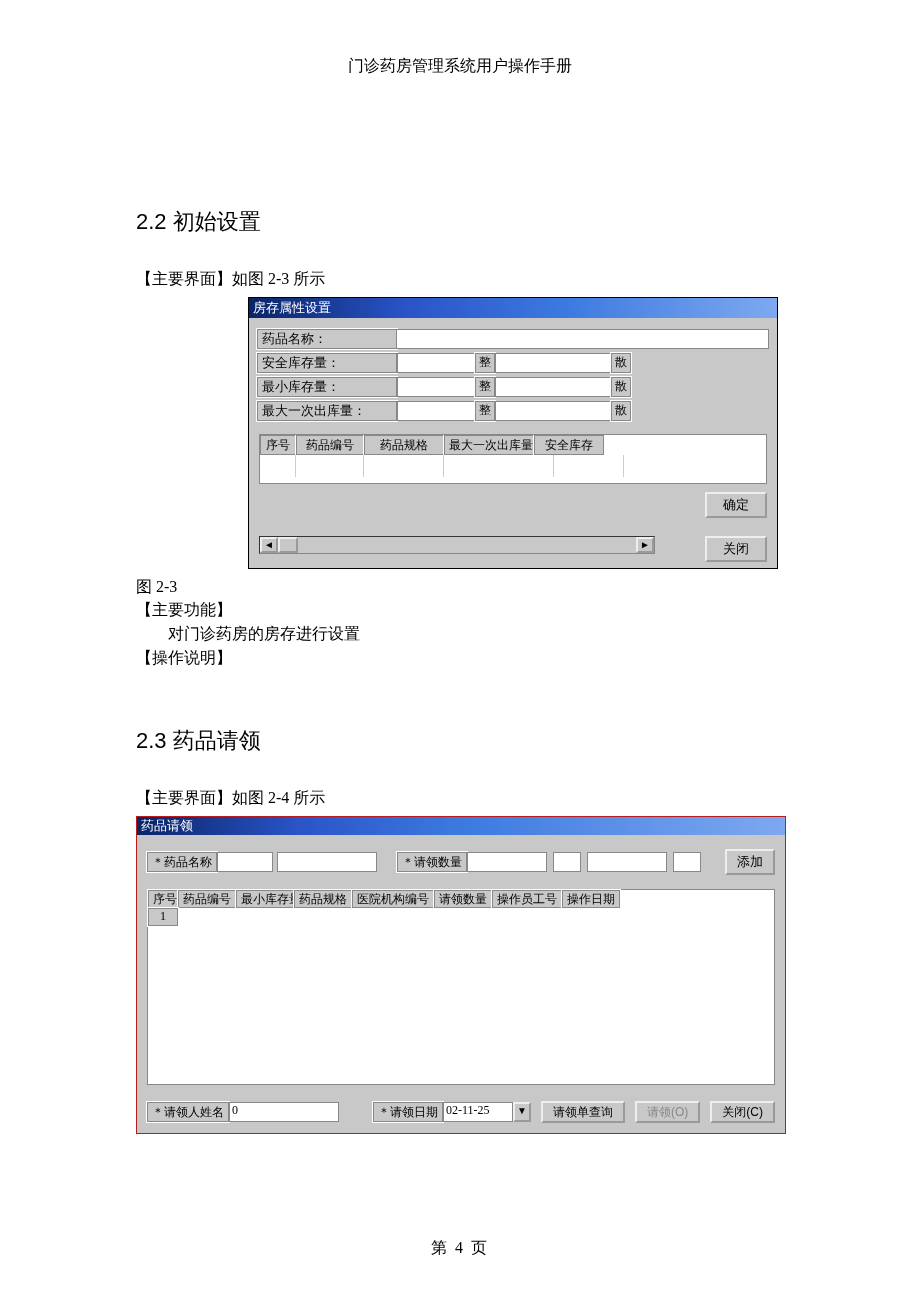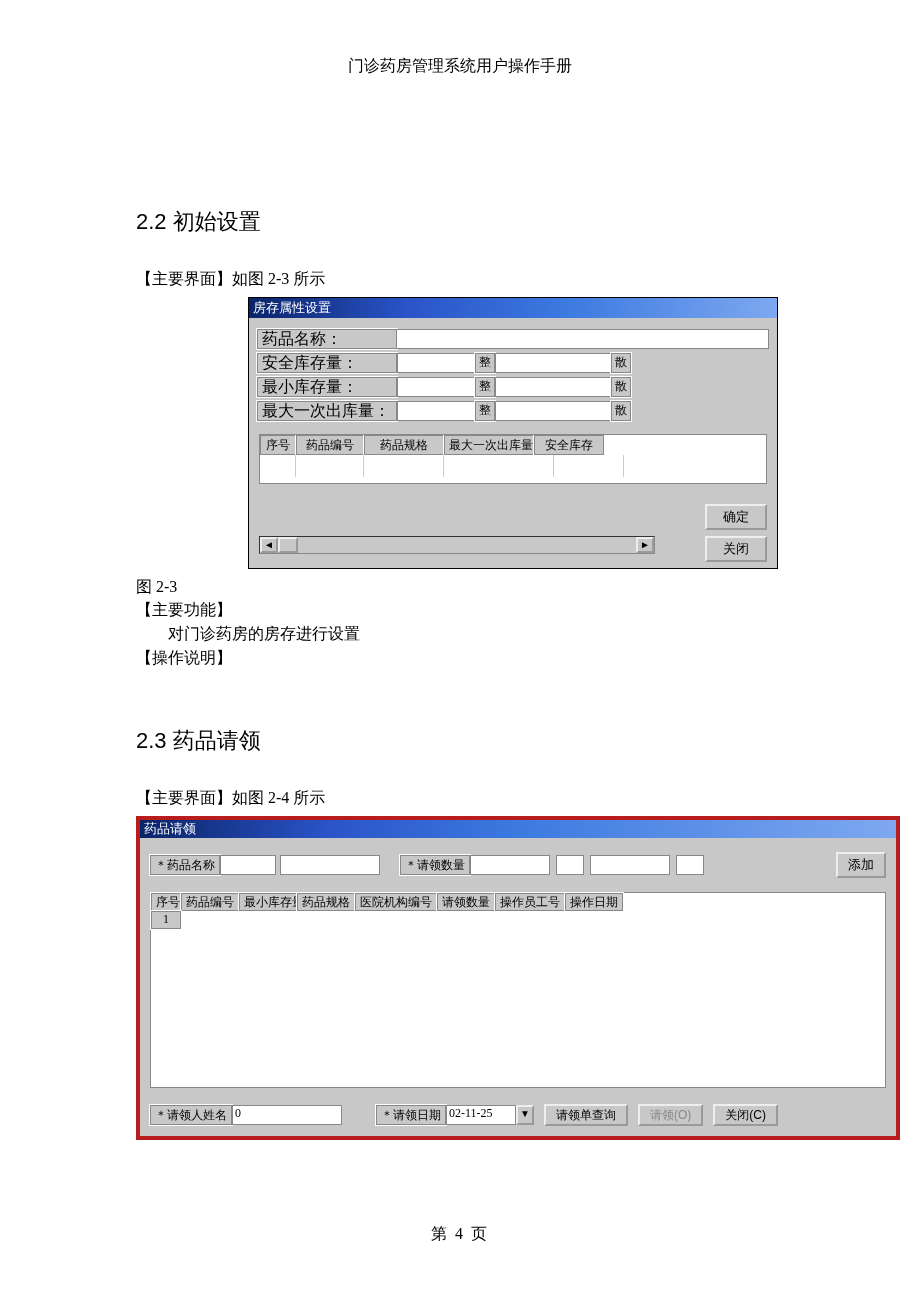--- a/index.html
+++ b/index.html
@@ -25,21 +25,21 @@
     font-size: 22px;
     margin-top: 130px;
     margin-bottom: 30px;
   }
   .section-heading.second { margin-top: 56px; }
   .line { font-size: 16px; line-height: 1.5; }
   .figure-wrap { margin-top: 6px; }
   .figure-caption { text-align: left; margin-top: 8px; font-size: 16px; }
   .page-number {
     position: absolute;
-    bottom: 56px;
+    bottom: 42px;
     left: 0; right: 0;
     text-align: center;
     font-size: 16px;
     letter-spacing: 2px;
   }
 
   
   .win23 {
     width: 530px;
     margin-left: 112px;
@@ -58,21 +58,21 @@
   }
   .form23 { padding: 10px 8px 8px 8px; position: relative; }
   .row23 { display: flex; align-items: center; height: 22px; margin-bottom: 2px; }
   .lbl23 {
     width: 140px;
     border: 1px solid #888;
     outline: 1px solid #fff;
     padding: 1px 4px;
     background: #c8c8c8;
     height: 20px; line-height: 16px;
-    font-size: 16px;
+    font-size: 13px;
   }
   .inp23 {
     border: 1px solid #888;
     background: #fff;
     height: 20px;
     font-size: 13px;
   }
   .inp-wide { flex: 1; border-left: none; }
   .unit23 {
     width: 20px; height: 20px;
@@ -100,21 +100,21 @@
     white-space: nowrap;
   }
   .tbl23-row { display: flex; height: 22px; }
   .td23 { border-right: 1px solid #ccc; height: 22px; }
   .side-btns23 {
     position: absolute;
     right: 10px;
     bottom: 6px;
     display: flex;
     flex-direction: column;
-    gap: 6px;
+    gap: 18px;
   }
   .btn23 {
     width: 62px; height: 26px;
     background: #c8c8c8;
     border: 2px outset #eee;
     font-size: 13px;
   }
   .scroll23 {
     margin: 4px 2px 6px 2px;
     height: 18px;
@@ -135,23 +135,23 @@
     position: absolute; left: 18px; top: 0;
     width: 20px; height: 16px;
     background: #c8c8c8;
     border: 2px outset #eee;
   }
   .tbl23-area { display: flex; align-items: flex-start; gap: 8px; }
   .tbl23-left { flex: 1; position: relative; }
 
   
   .win24 {
-    width: 764px;
-    background: #c8c8c8;
-    border: 4px solid #b91c1c;
+    width: 650px;
+    background: #c8c8c8;
+    border: 1px solid #b91c1c;
     font-family: "SimSun", serif;
     font-size: 13px;
     position: relative;
     margin-top: 6px;
   }
   .titlebar24 {
     height: 18px;
     background: linear-gradient(90deg, #0a2468 0%, #2a54c8 25%, #3c7ae0 50%, #7ea8f0 100%);
     color: #fff;
     padding-left: 4px;

